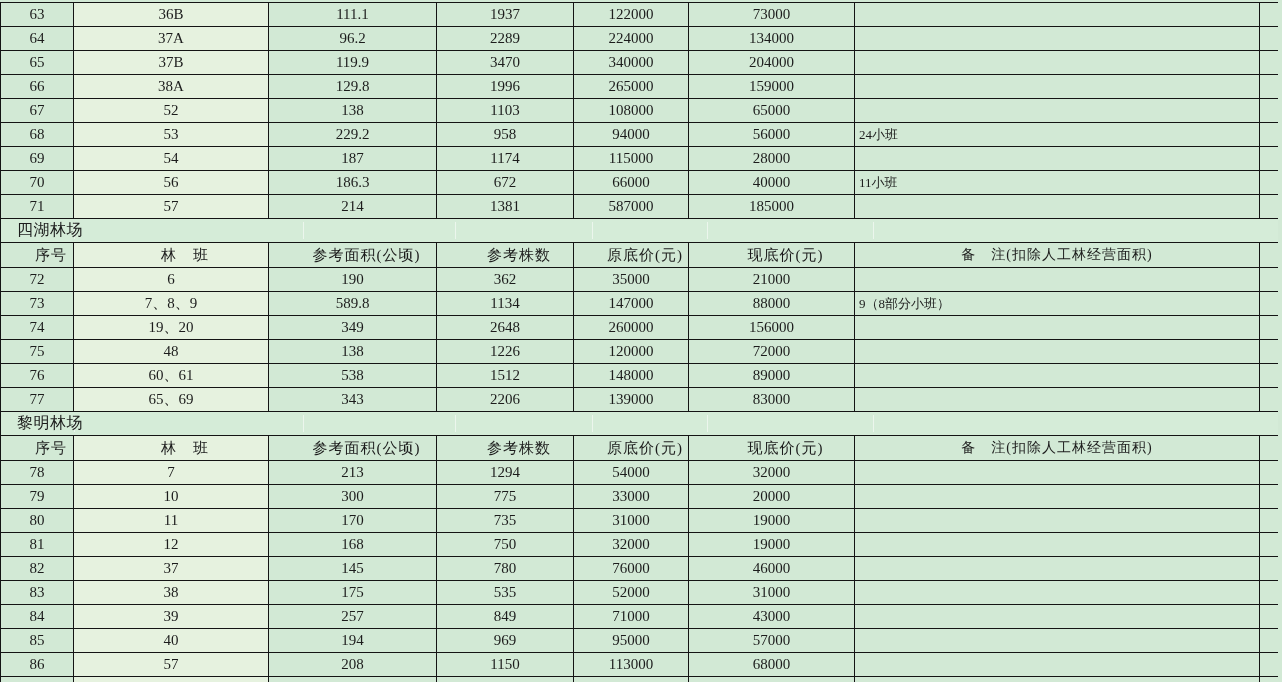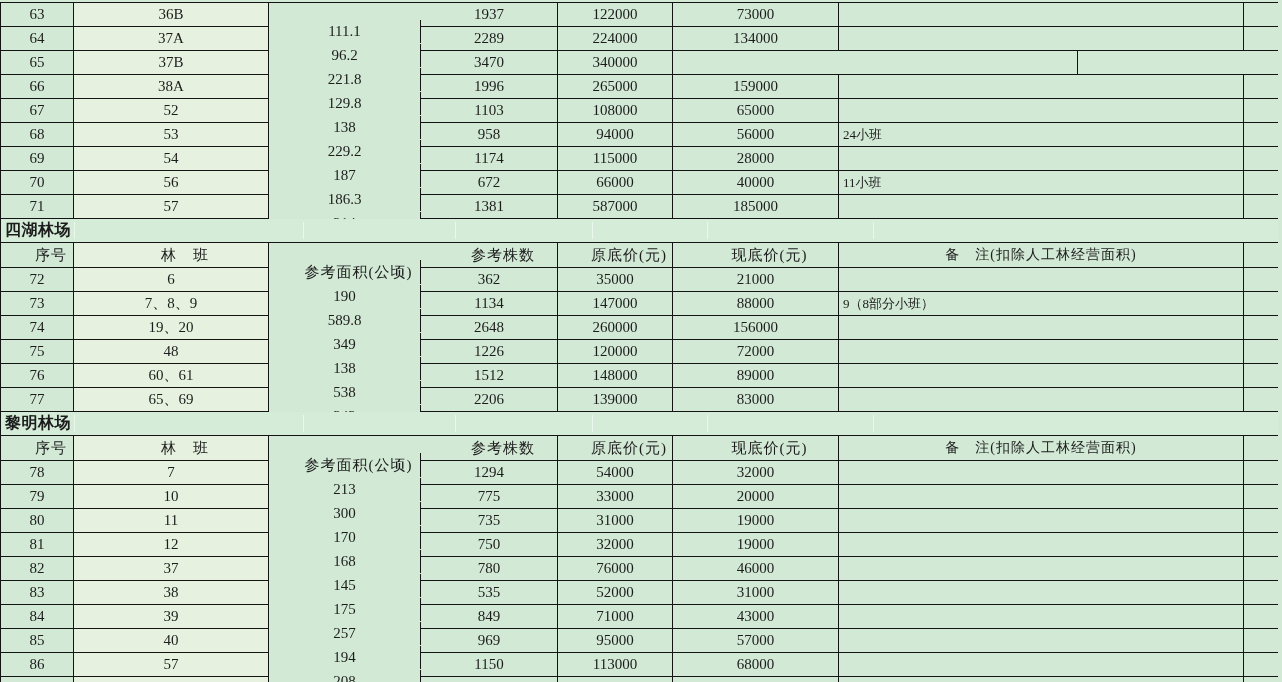--- a/index.html
+++ b/index.html
@@ -26,31 +26,31 @@
     border-right:1px solid var(--border,#141414);
     display:flex;align-items:center;justify-content:center;
     font-size:15px;line-height:1;
     background:var(--cell-bg,#d2e9d5);
     overflow:hidden;white-space:nowrap;
   }
   .cell.ban{background:var(--ban-bg,#e6f2df);}
   .cell.remark{justify-content:flex-start;padding-left:4px;font-size:13px;}
   .colhead .cell{font-size:15px;letter-spacing:1px;padding-left:28px;}
   .colhead .cell.remark{justify-content:center;padding-left:0;font-size:14px;}
-  .c0{width:73px;}.c1{width:195px;text-align:right;}.c2{width:152px;margin-top:17px;}.c3{width:137px;}
+  .c0{width:73px;}.c1{width:195px;text-align:right;}.c2{width:168px;}.c3{width:137px;}
   .c4{width:115px;}.c5{width:166px;}.c6{width:405px;}
   .srow{
     position:relative;height:24px;box-sizing:border-box;
     border-bottom:1px solid var(--border,#141414);
     background:var(--section-bg,#d5ecd8);
   }
   .srow .flabel{
-    position:absolute;left:4px;top:0;height:100%;
+    position:absolute;left:16px;top:0;height:100%;
     display:flex;align-items:center;
-    font-weight:bold;font-size:16px;letter-spacing:0.5px;
+    font-weight:normal;font-size:16px;letter-spacing:0.5px;
   }
   .srow .vline{
     position:absolute;top:3px;bottom:3px;width:1px;
     background:rgba(255,255,255,0.55);
   }
   .row.partial{height:5px;border-bottom:none;}
   .sliver{position:absolute;right:0;top:0;width:4px;height:682px;background:var(--cell-bg,#d2e9d5);}
 </style>
 </head>
 <body>
@@ -71,23 +71,24 @@
         <div class="cell c1 ban">37A</div>
         <div class="cell c2">96.2</div>
         <div class="cell c3">2289</div>
         <div class="cell c4">224000</div>
         <div class="cell c5">134000</div>
         <div class="cell c6 remark"></div>
       </div>
       <div class="row">
         <div class="cell c0">65</div>
         <div class="cell c1 ban">37B</div>
-        <div class="cell c2">221.8</div>
+        <div class="cell c2">119.9</div>
         <div class="cell c3">3470</div>
         <div class="cell c4">340000</div>
+        <div class="cell c5">204000</div>
         <div class="cell c6 remark"></div>
       </div>
       <div class="row">
         <div class="cell c0">66</div>
         <div class="cell c1 ban">38A</div>
         <div class="cell c2">129.8</div>
         <div class="cell c3">1996</div>
         <div class="cell c4">265000</div>
         <div class="cell c5">159000</div>
         <div class="cell c6 remark"></div>

